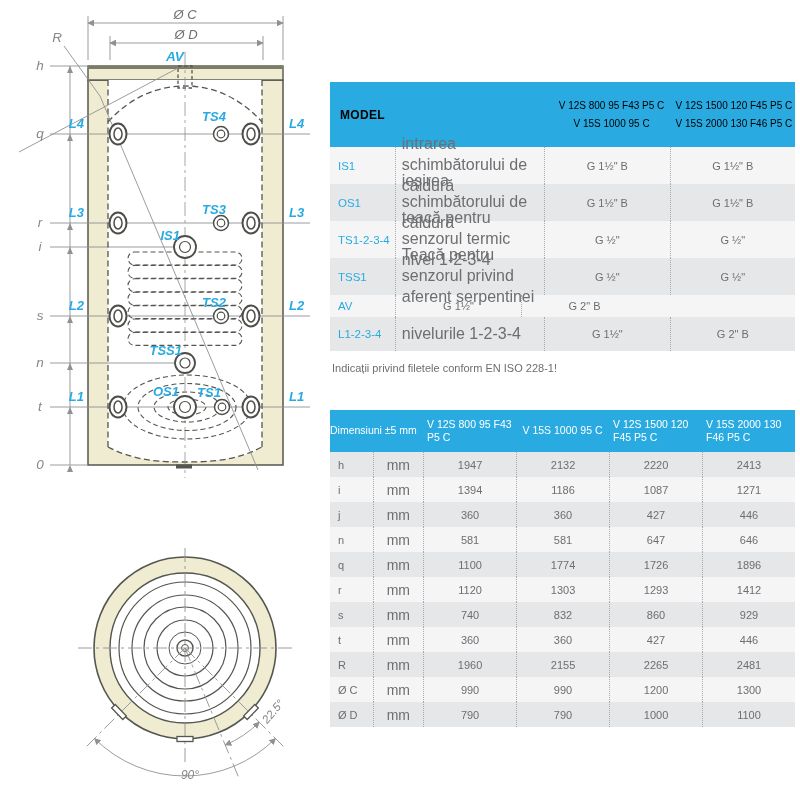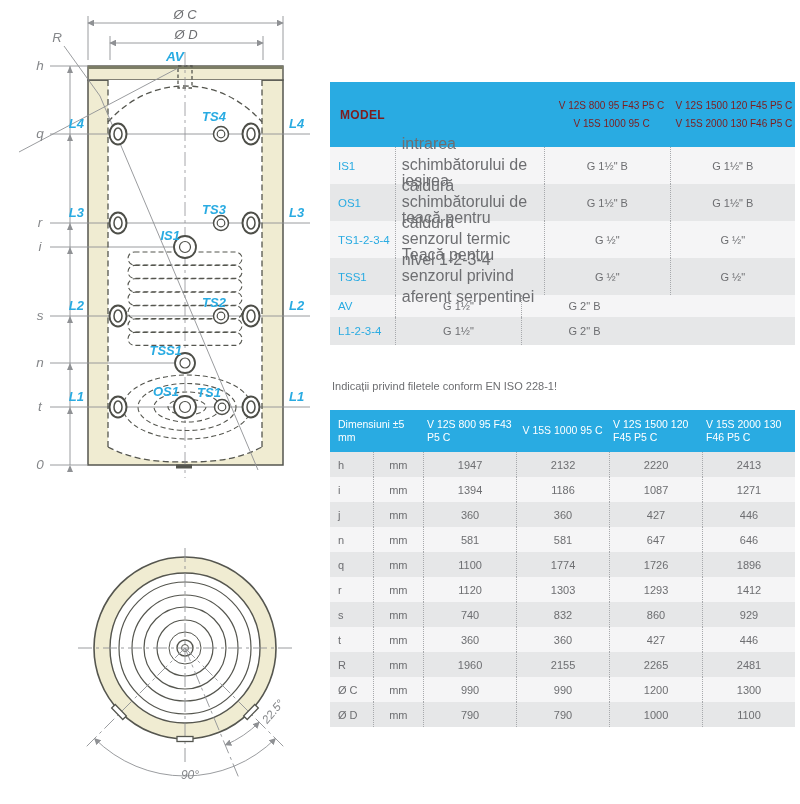--- a/index.html
+++ b/index.html
@@ -3,43 +3,43 @@
 <meta charset="utf-8">
 <style>
   html,body{margin:0;padding:0;background:#fff;}
   body{width:800px;height:804px;position:relative;font-family:"Liberation Sans",sans-serif;overflow:hidden;}
 
   
   .diagram{position:absolute;left:0;top:0;width:330px;height:804px;}
 
   
   .model-table{position:absolute;left:330px;top:82px;width:465px;}
-  .mt-header{display:flex;height:65px;background:#29abe2;color:#7f1d1d;}
+  .mt-header{display:flex;height:65px;background:#29abe2;color:#000000;}
   .mt-model{width:215px;padding-left:10px;display:flex;align-items:center;font-weight:bold;font-size:12px;letter-spacing:.3px;}
   .mt-col{width:125px;display:flex;flex-direction:column;justify-content:center;align-items:center;gap:7px;font-size:10px;white-space:nowrap;}
   .mt-row{display:flex;align-items:stretch;}
   .light{background:#f5f5f6;}
   .dark{background:#e6e7e8;}
   .cell{display:flex;align-items:center;}
   .code{width:65px;padding-left:8px;color:#29abe2;font-size:11.5px;box-sizing:border-box;}
   .desc{width:150px;padding:2px 6px;font-size:16px;color:#6d6e71;line-height:1.3;box-sizing:border-box;}
   .val{width:125px;justify-content:center;font-size:11px;color:#6d6e71;}
   .bl{border-left:1px dotted #a7a9ac;}
-  .h37{height:37px;} .h22{height:22px;} .h23{height:28px;}
-
-  .note{position:absolute;left:332px;top:380px;width:460px;font-size:11px;color:#6d6e71;}
+  .h37{height:37px;} .h22{height:22px;} .h23{height:34px;}
+
+  .note{position:absolute;left:332px;top:362px;width:460px;font-size:11px;color:#6d6e71;}
 
   
   .dim-table{position:absolute;left:330px;top:410px;width:465px;}
   .dt-header{display:flex;height:42px;background:#29abe2;color:#fff;font-size:10.5px;line-height:1.25;}
-  .dt-h1{width:93px;padding-left:8px;display:flex;align-items:center;box-sizing:border-box;}
+  .dt-h1{width:93px;display:flex;align-items:center;box-sizing:border-box;}
   .dt-hc{width:93px;display:flex;align-items:center;justify-content:center;text-align:left;padding:0 4px;box-sizing:border-box;}
   .dt-row{display:flex;align-items:stretch;height:25px;}
   .dt-dim{width:43px;padding-left:8px;font-size:11px;color:#6d6e71;box-sizing:border-box;}
-  .dt-mm{width:50px;justify-content:center;font-size:11px;color:#6d6e71;}
+  .dt-mm{width:50px;justify-content:center;font-size:14px;color:#6d6e71;}
   .dt-val{width:93px;justify-content:center;font-size:11px;color:#6d6e71;}
 </style>
 </head>
 <body>
 
 <svg class="diagram" viewBox="0 0 330 804" xmlns="http://www.w3.org/2000/svg">
   <defs>
     <marker id="arw" viewBox="0 0 10 10" refX="9" refY="5" markerWidth="7.5" markerHeight="7.5" orient="auto-start-reverse">
       <path d="M0,0 L10,5 L0,10 z" fill="#8f9194"></path>
     </marker>
@@ -267,20 +267,21 @@
     <div class="cell val bl">G ½"</div>
     <div class="cell val bl">G ½"</div>
   </div>
   <div class="mt-row light h22">
     <div class="cell code">AV</div>
     <div class="cell val bl">G 1½"</div>
     <div class="cell val bl">G 2" B</div>
   </div>
   <div class="mt-row dark h23">
     <div class="cell code">L1-2-3-4</div>
+    <div class="cell desc bl">nivelurile 1-2-3-4</div>
     <div class="cell val bl">G 1½"</div>
     <div class="cell val bl">G 2" B</div>
   </div>
 </div>
 
 <div class="note">Indicații privind filetele conform EN ISO 228-1!</div>
 
 <div class="dim-table">
   <div class="dt-header">
     <div class="dt-h1">Dimensiuni ±5 mm</div>

